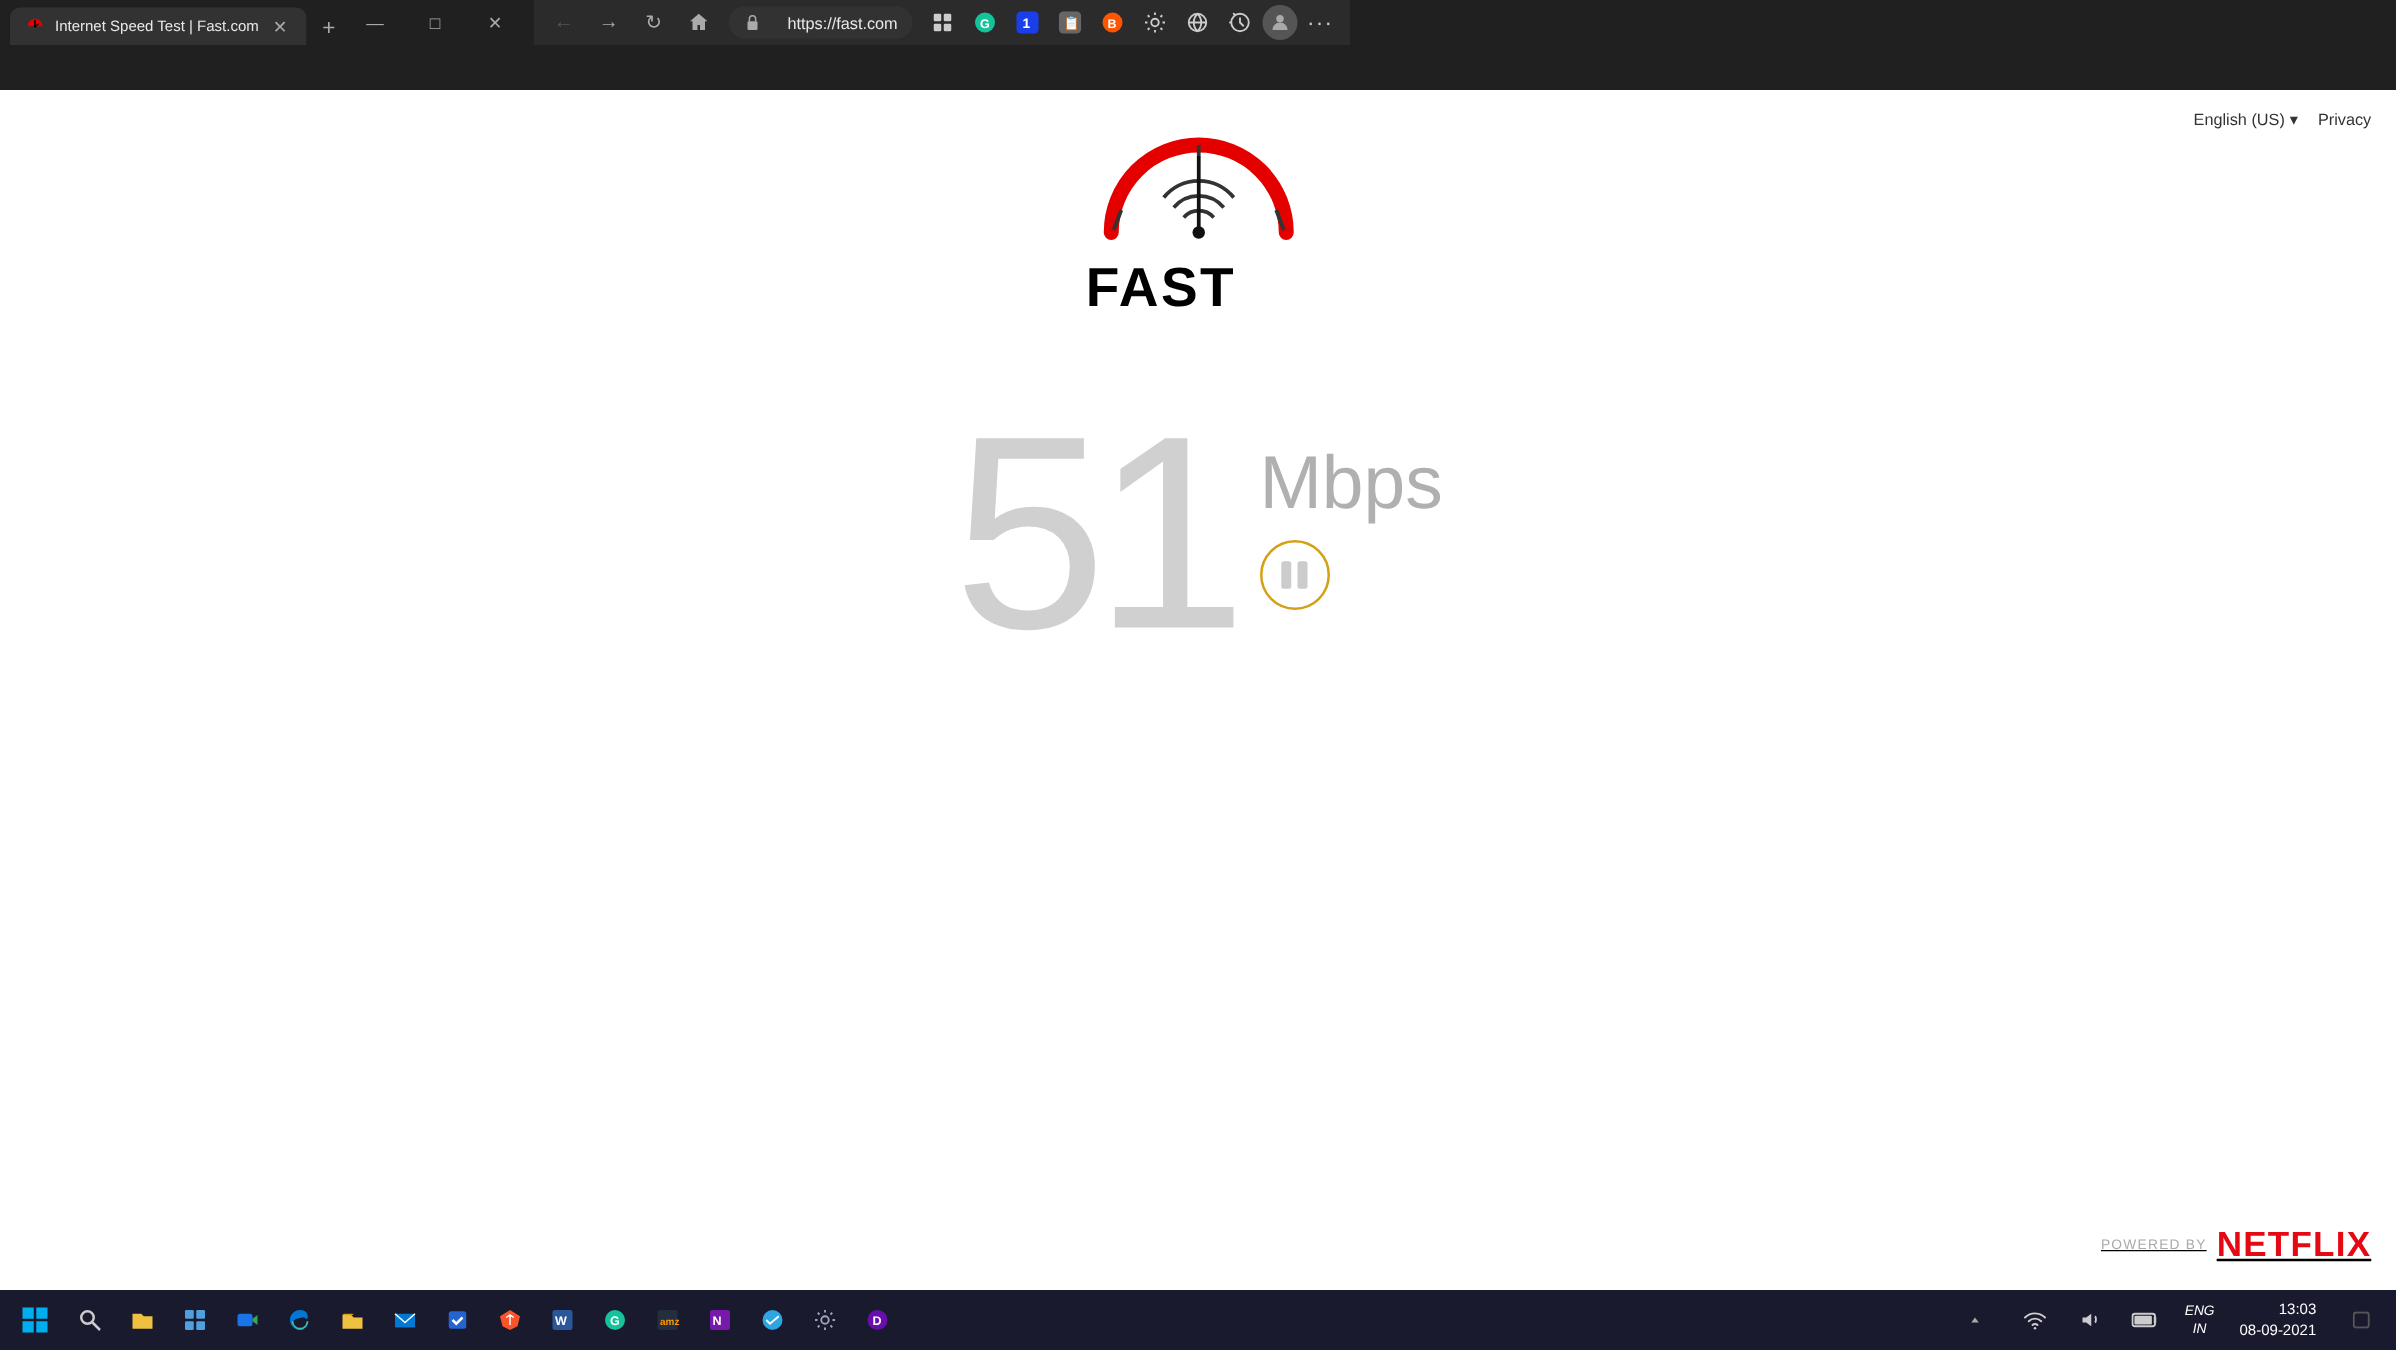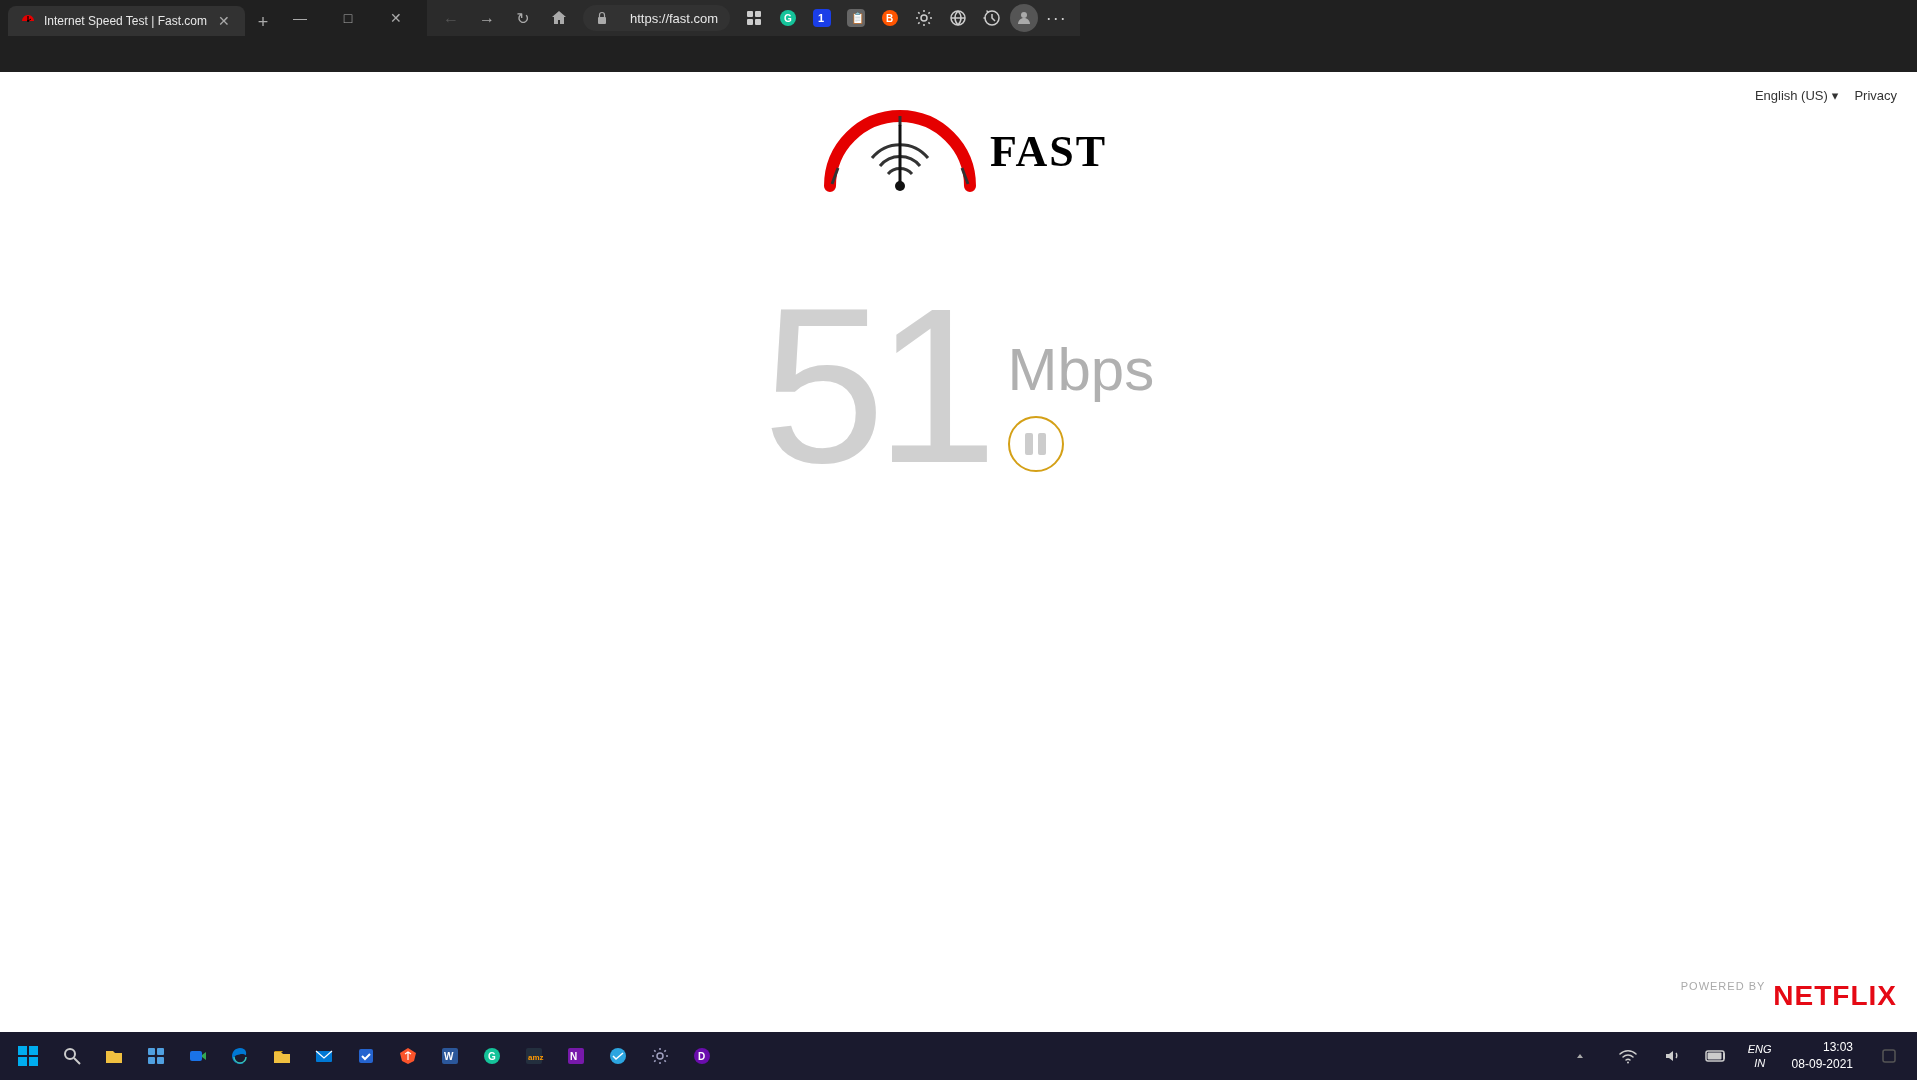--- a/index.html
+++ b/index.html
@@ -191,39 +191,39 @@
       cursor: pointer;
       display: flex;
       align-items: center;
       gap: 4px;
     }
 
     
     .logo-container {
       margin-top: 24px;
       display: flex;
-      align-items: center;
-      font-family: Liberation Serif, serif;
+      flex-direction: column;
+      align-items: flex-start;
     }
     .logo-svg-container {
       width: 180px;
       height: 120px;
     }
     .logo-text {
       font-size: 44px;
       font-weight: 900;
       color: #000;
       letter-spacing: 2px;
       margin-top: -10px;
     }
 
     
     .speed-display {
       display: flex;
-      align-items: center;
+      align-items: flex-start;
       margin-top: 60px;
       position: relative;
     }
     .speed-number {
       font-size: 220px;
       font-weight: 300;
       color: #d0d0d0;
       line-height: 1;
       letter-spacing: -10px;
     }
@@ -262,21 +262,23 @@
       background: #ccc;
       border-radius: 2px;
     }
 
     
     .powered-by {
       position: absolute;
       bottom: 20px;
       right: 20px;
       display: flex;
+      align-items: center;
       gap: 8px;
+      text-decoration: underline;
     }
     .powered-by-text {
       font-size: 11px;
       color: #aaa;
       letter-spacing: 1px;
       text-transform: uppercase;
     }
     .netflix-logo {
       font-size: 28px;
       font-weight: 900;

